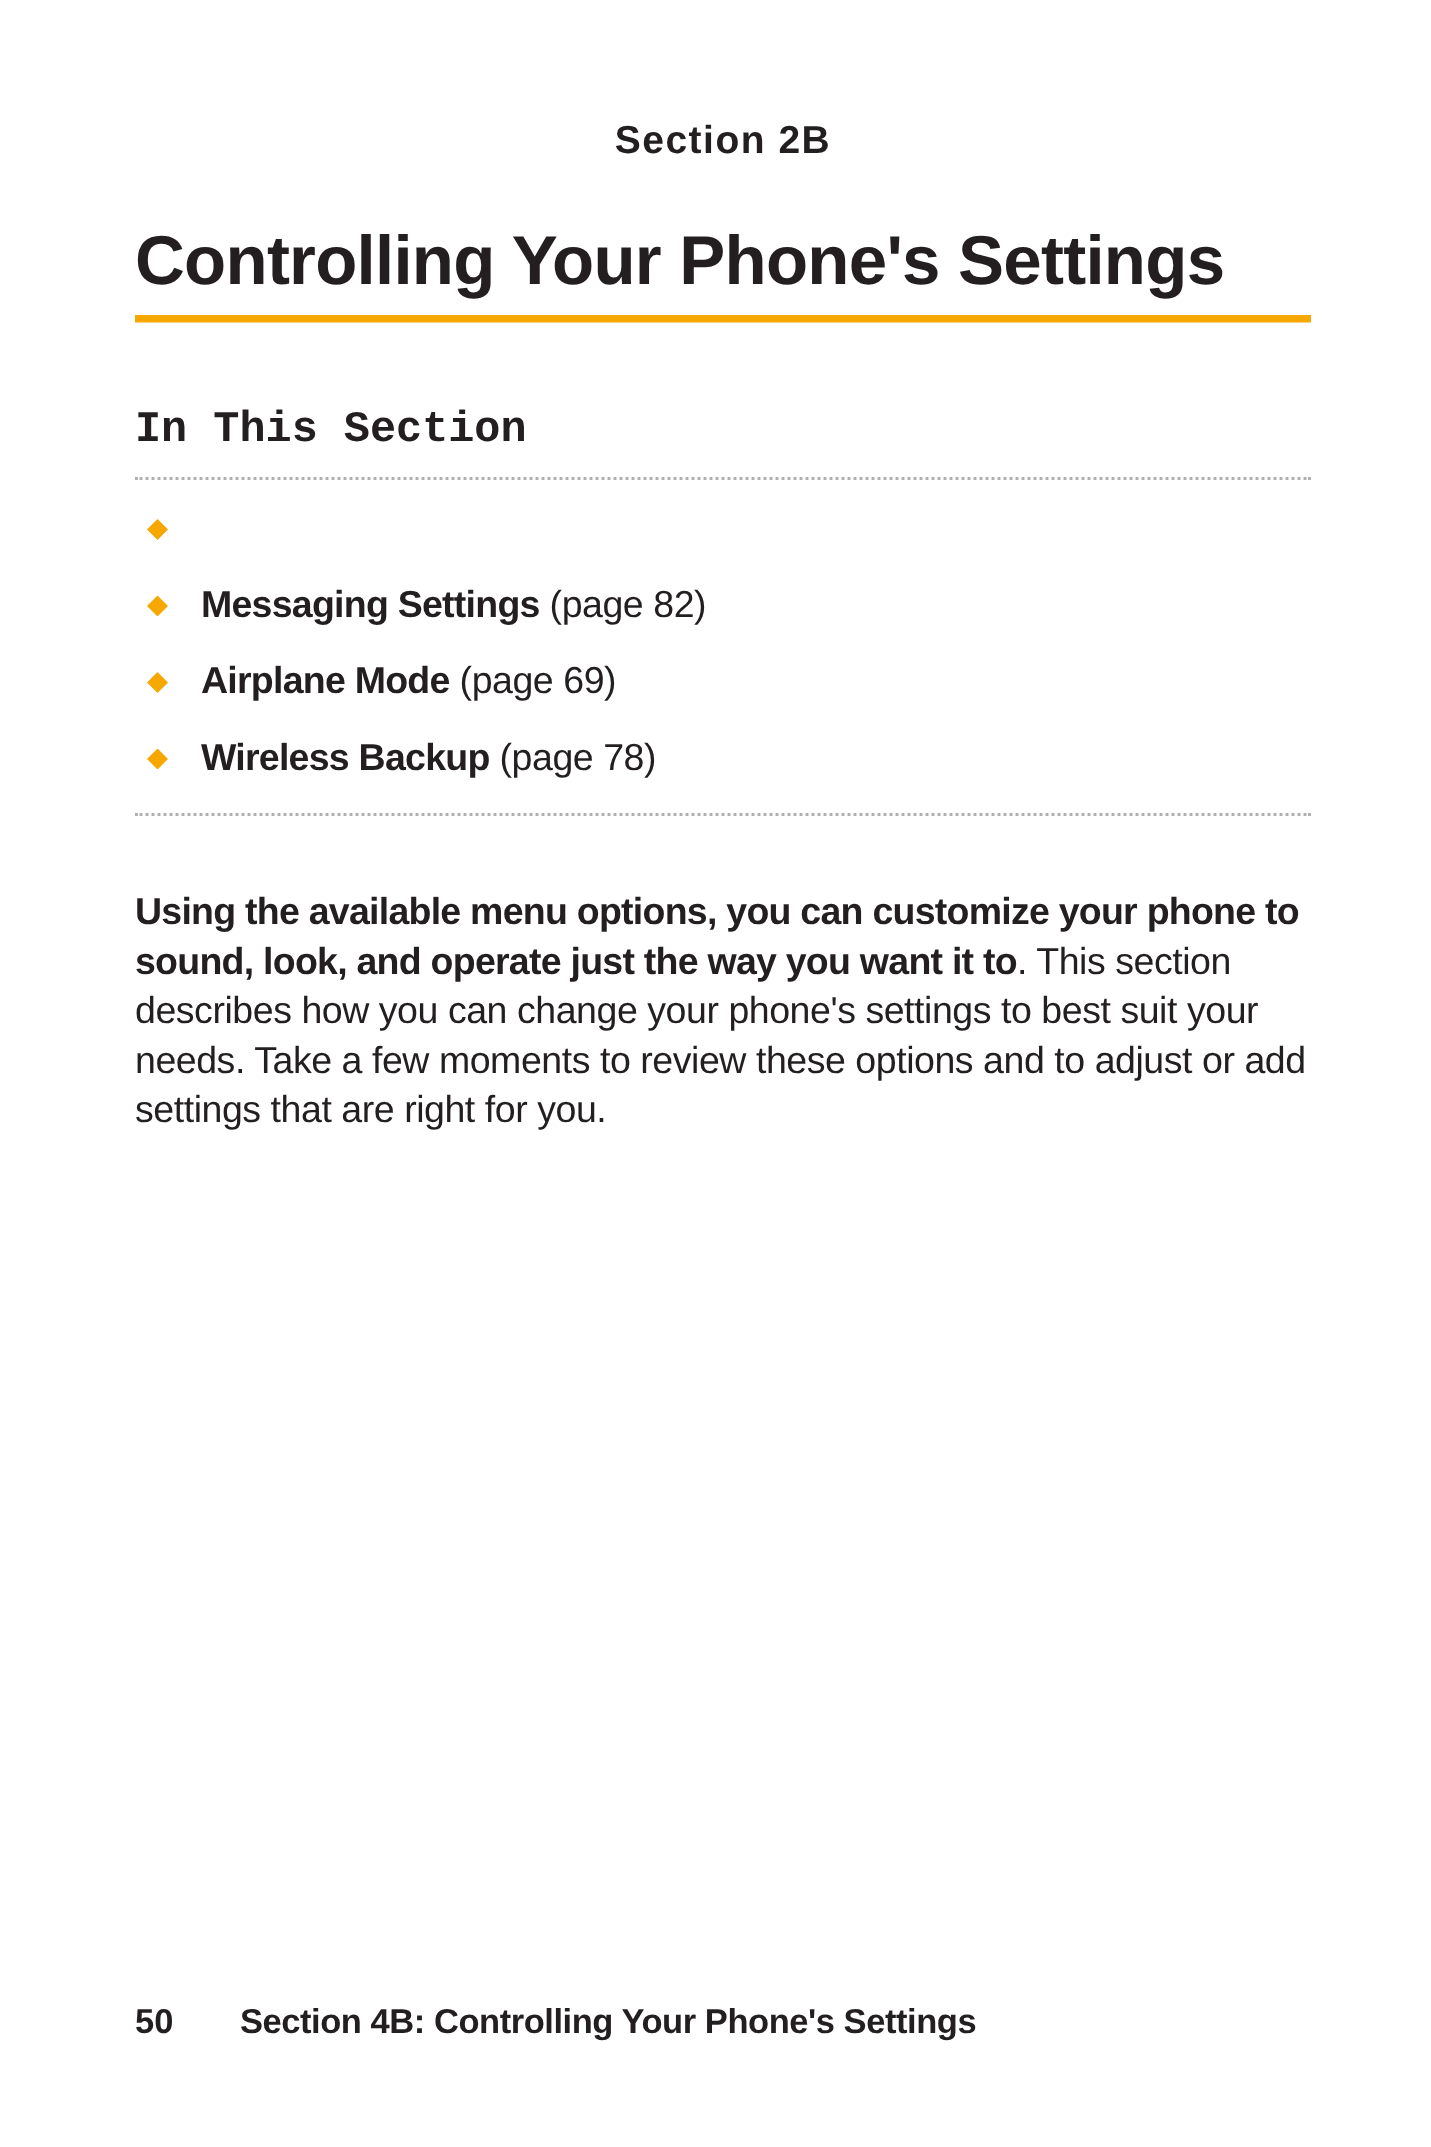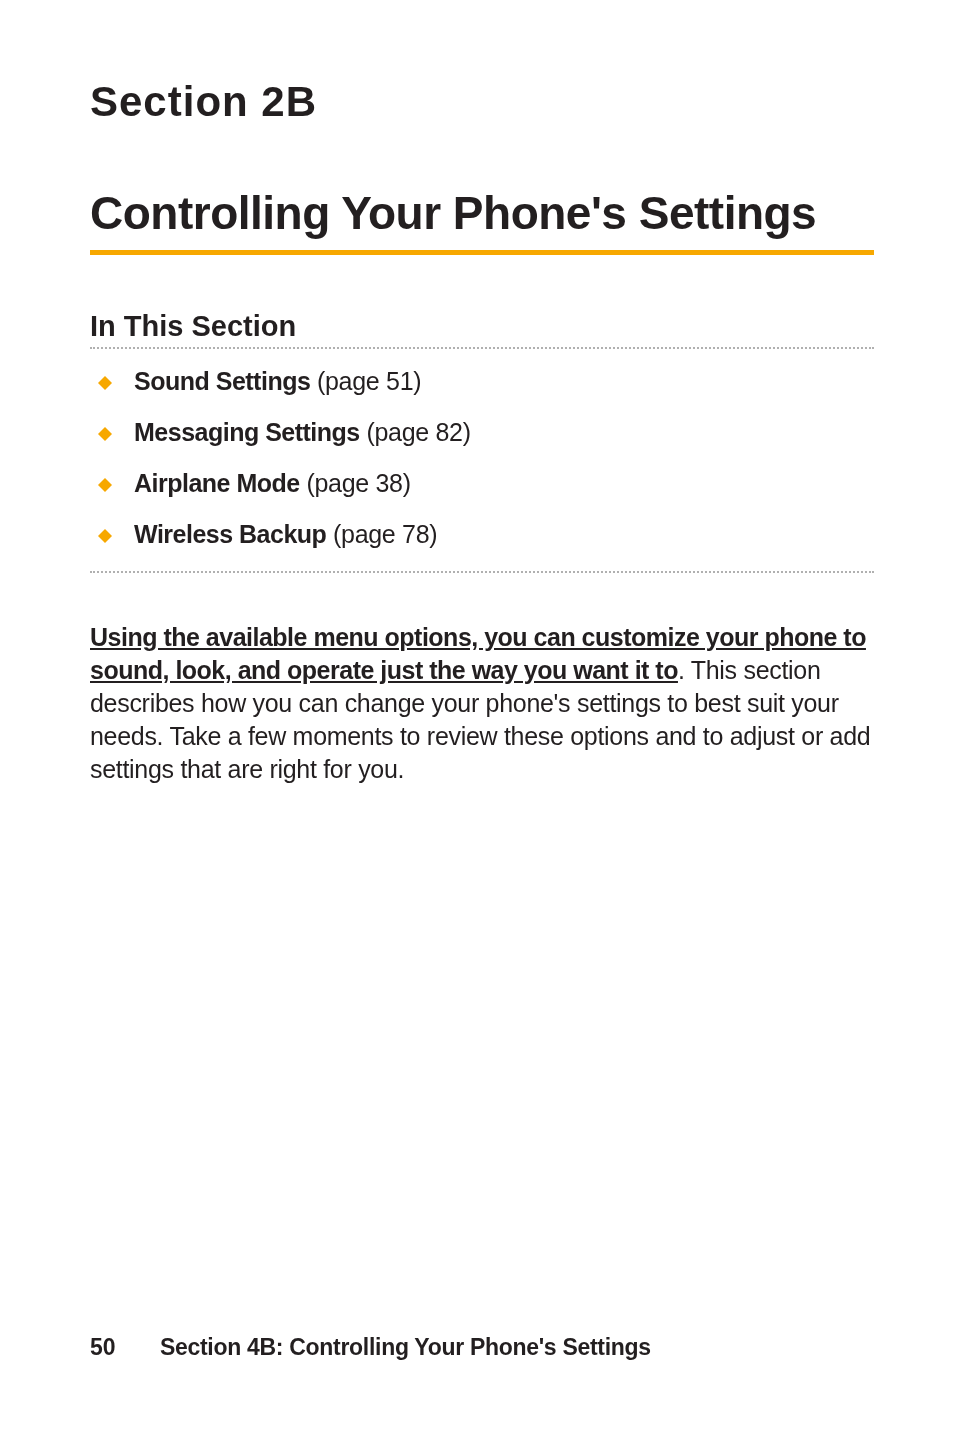--- a/index.html
+++ b/index.html
@@ -10,41 +10,42 @@
     body {
       width: 954px;
       height: 1431px;
       background: #fff;
       font-family: "Myriad Pro", "Segoe UI", Arial, sans-serif;
       color: #231f20;
       position: relative;
       padding: 78px 80px 0 90px;
     }
     .section-label {
-      text-align: left;
+      text-align: center;
       font-weight: 700;
-      font-size: 42px;
+      font-size: 26px;
       letter-spacing: 1px;
-      margin-bottom: 60px;
+      margin-bottom: 37px;
     }
     .main-title {
       font-weight: 700;
       font-size: 46px;
       letter-spacing: -0.5px;
       margin-bottom: 10px;
     }
     .title-underline {
       height: 5px;
       background: #f7a800;
       margin-bottom: 55px;
     }
     .subsection-heading {
       font-weight: 700;
       font-size: 29px;
-      margin-bottom: 4px;
+      margin-bottom: 15px;
+      font-family: Liberation Mono, monospace;
     }
     .dotted-line {
       border: none;
       border-top: 2px dotted #b0b0b0;
       margin: 0 0 18px 0;
     }
     .toc-list {
       list-style: none;
       padding-left: 8px;
       margin-bottom: 14px;
@@ -70,21 +71,20 @@
     }
     .body-para {
       font-size: 25px;
       line-height: 1.32;
       letter-spacing: -0.3px;
       margin-top: 48px;
     }
     .body-bold {
       font-weight: 700;
       letter-spacing: -0.5px;
-      text-decoration: underline;
     }
     .footer {
       position: absolute;
       bottom: 70px;
       left: 90px;
       font-size: 23px;
     }
     .footer-page {
       font-weight: 700;
       margin-right: 38px;
@@ -105,42 +105,39 @@
 <h2 class="subsection-heading">In This Section</h2>
 <hr class="dotted-line">
 
 <ul class="toc-list">
   <li class="toc-item">
     <span class="diamond-icon">
       <svg width="14" height="14" viewBox="0 0 14 14">
           <polygon points="7,0 14,7 7,14 0,7" fill="#f7a800"></polygon>
         </svg>
     </span>
-    <span>
-      <span class="toc-label">Sound Settings</span><span class="toc-page"> (page 51)</span>
-    </span>
   </li>
   <li class="toc-item">
     <span class="diamond-icon">
       <svg width="14" height="14" viewBox="0 0 14 14">
           <polygon points="7,0 14,7 7,14 0,7" fill="#f7a800"></polygon>
         </svg>
     </span>
     <span>
       <span class="toc-label">Messaging Settings</span><span class="toc-page"> (page 82)</span>
     </span>
   </li>
   <li class="toc-item">
     <span class="diamond-icon">
       <svg width="14" height="14" viewBox="0 0 14 14">
           <polygon points="7,0 14,7 7,14 0,7" fill="#f7a800"></polygon>
         </svg>
     </span>
     <span>
-      <span class="toc-label">Airplane Mode</span><span class="toc-page"> (page 38)</span>
+      <span class="toc-label">Airplane Mode</span><span class="toc-page"> (page 69)</span>
     </span>
   </li>
   <li class="toc-item">
     <span class="diamond-icon">
       <svg width="14" height="14" viewBox="0 0 14 14">
           <polygon points="7,0 14,7 7,14 0,7" fill="#f7a800"></polygon>
         </svg>
     </span>
     <span>
       <span class="toc-label">Wireless Backup</span><span class="toc-page"> (page 78)</span>

